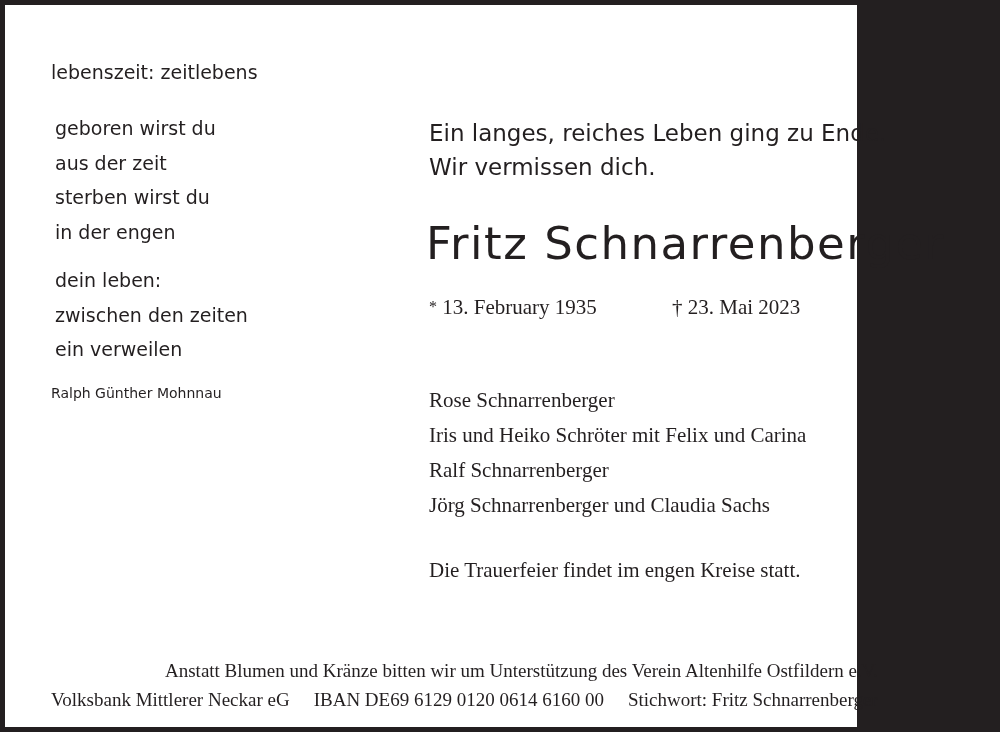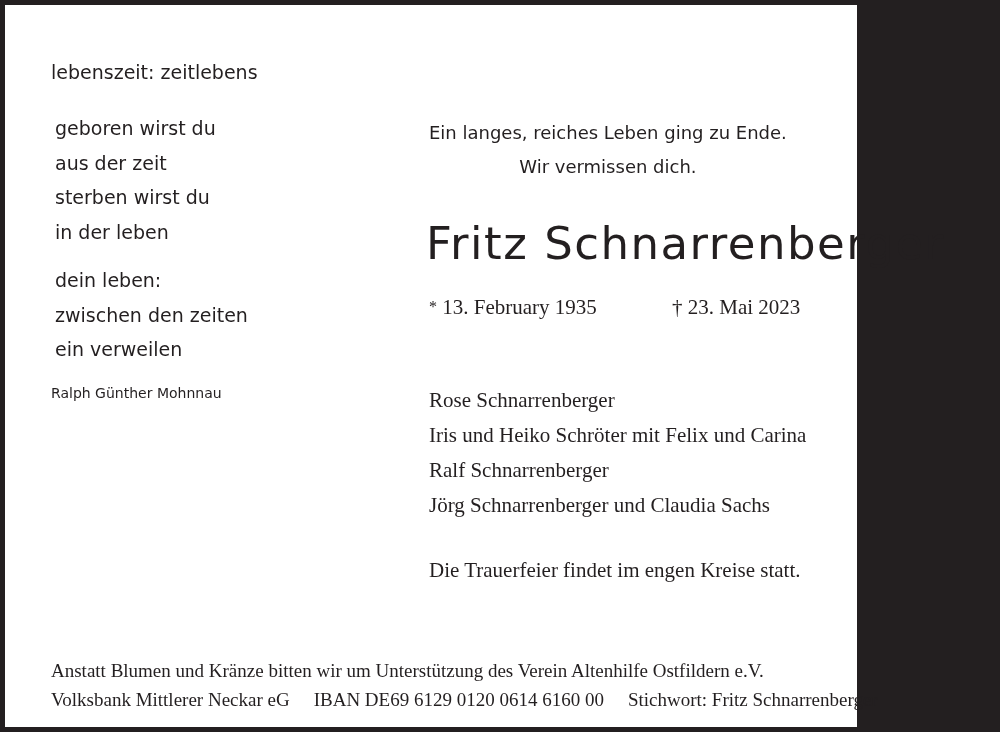--- a/index.html
+++ b/index.html
@@ -9,44 +9,44 @@
       background: #ffffff; color: #231f20;
     }
     .sans { font-family: "DejaVu Sans", sans-serif; font-weight: normal; }
     .serif { font-family: "Liberation Serif", serif; }
     .abs { position: absolute; white-space: nowrap; margin: 0; }
     .poem-title { left: 46px; top: 56px; font-size: 19px; }
     .stanza { position: absolute; left: 46px; margin: 4px; padding: 0; list-style: none; }
     .stanza li { font-size: 19px; line-height: 34.5px; white-space: nowrap; }
     .author { left: 46px; top: 380px; font-size: 14px; }
     .intro { position: absolute; left: 424px; top: 111px; }
-    .intro div { font-size: 18px; line-height: 34px; white-space: nowrap; text-align: center; }
+    .intro div { font-size: 23px; line-height: 34px; white-space: nowrap; }
     .name { left: 421px; top: 212px; font-size: 45px; letter-spacing: 1.5px; font-weight: normal; }
     .dates { position: absolute; left: 424px; top: 290px; font-size: 21px; display: flex; }
     .dates .birth { width: 243px; }
     .family { position: absolute; left: 424px; top: 378px; margin: 0; padding: 0; list-style: none; }
     .family li { font-size: 21px; line-height: 35px; white-space: nowrap; }
     .ceremony { left: 424px; top: 553px; font-size: 21px; }
     .footer { position: absolute; left: 46px; top: 651px; }
-    .footer .line { font-size: 19px; line-height: 29px; white-space: nowrap; display: flex; }
+    .footer .line { font-size: 19px; line-height: 29px; white-space: nowrap; display: flex; justify-content: flex-end; }
     .footer .bank { margin-right: 24px; }
     .footer .iban { margin-right: 24px; }
   </style>
 </head>
 <body>
 
 <div class="page">
 
   <p class="abs sans poem-title">lebenszeit: zeitlebens</p>
 
   <ul class="stanza sans" style="top:102px;">
     <li>geboren wirst du</li>
     <li>aus der zeit</li>
     <li>sterben wirst du</li>
-    <li>in der leben</li>
+    <li>in der engen</li>
   </ul>
 
   <ul class="stanza sans" style="top:254px;">
     <li>dein leben:</li>
     <li>zwischen den zeiten</li>
     <li>ein verweilen</li>
   </ul>
 
   <p class="abs sans author">Ralph Günther Mohnnau</p>
 

